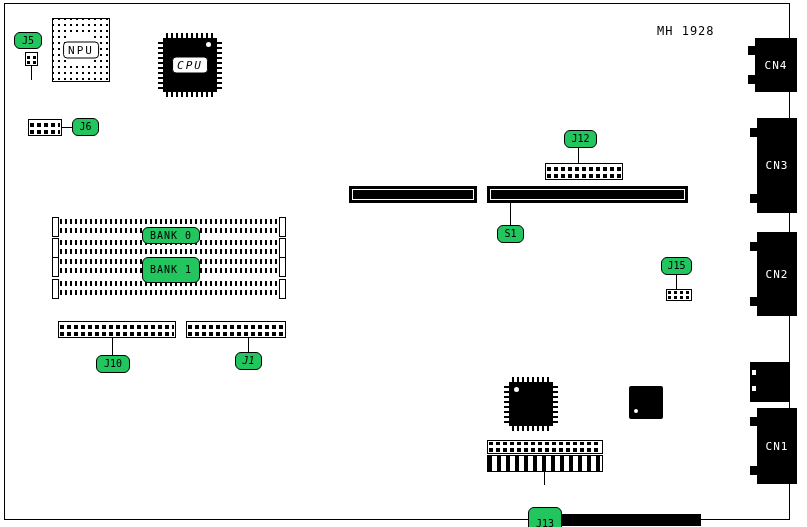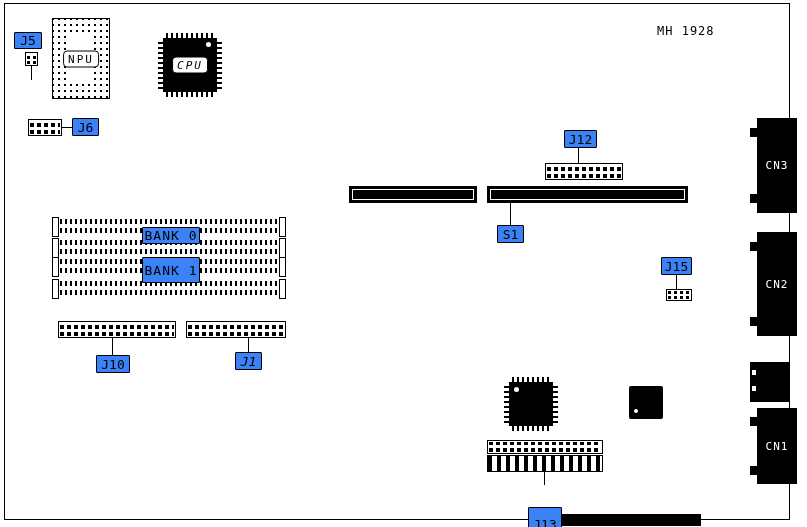--- a/index.html
+++ b/index.html
@@ -6,22 +6,22 @@
   html,body { background:#fff; }
   #board {
     position:relative; width:807px; height:527px; background:#fff;
     font-family:"DejaVu Sans Mono", monospace; color:#000; overflow:hidden;
   }
   .abs { position:absolute; }
   .outline { border:1px solid #000; }
 
   .ref-label {
     position:absolute; display:flex; align-items:center; justify-content:center;
-    background:#3b82f6; border:1px solid #000; border-radius:1px;
-    font-size:13px; line-height:1; white-space:nowrap; z-index:6;
+    background:#22c55e; border:1px solid #000; border-radius:6px;
+    font-size:10px; line-height:1; white-space:nowrap; z-index:6;
   }
   .vline { position:absolute; width:1px; background:#000; z-index:4; }
   .hline { position:absolute; height:1px; background:#000; z-index:4; }
 
   
   .pin-grid2 {
     position:absolute; border:1px solid #000; background-color:#fff; padding:1px;
     background-origin:content-box; background-clip:content-box;
     background-image:
       repeating-linear-gradient(0deg, transparent 0 4px, #fff 4px 7px),
@@ -109,21 +109,21 @@
 <div id="board">
 
   <div class="abs outline" style="left:4px; top:3px; width:786px; height:517px;"></div>
 
   <div class="part-number" style="left:657px; top:24px;">MH 1928</div>
 
   <div class="ref-label" style="left:14px; top:32px; width:28px; height:17px;">J5</div>
   <div class="pin-grid1" style="left:25px; top:52px; width:13px; height:14px;"></div>
   <div class="vline" style="left:31px; top:66px; height:14px;"></div>
 
-  <div class="pga" style="left:52px; top:18px; width:58px; height:81px;">
+  <div class="pga" style="left:52px; top:18px; width:58px; height:64px;">
     <div class="pga-center"></div>
     <div class="chip-label">NPU</div>
   </div>
 
   <div class="qfp" style="left:158px; top:33px; width:64px; height:64px;font-style:italic;">
     <div class="pins-top"></div>
     <div class="pins-bottom"></div>
     <div class="pins-left"></div>
     <div class="pins-right"></div>
     <div class="qfp-body"></div>
@@ -177,28 +177,33 @@
     <div class="dot" style="left:5px; bottom:6px; width:4px; height:4px;"></div>
   </div>
 
   <div class="abs" style="left:487px; top:440px; width:116px; height:32px;">
     <div class="pin-grid2" style="left:0; top:0; width:116px; height:14px;"></div>
     <div class="socket-row" style="left:0; top:15px; width:116px; height:17px;"></div>
   </div>
   <div class="vline" style="left:544px; top:472px; height:13px;"></div>
   <div class="ref-label" style="left:528px; top:484px; width:34px; height:34px;margin-top:23px;">J13</div>
 
+  <div class="dsub" style="left:755px; top:38px; width:42px; height:54px;">
+    <div class="flange" style="top:8px;"></div>
+    <div class="flange" style="bottom:8px;"></div>
+    <span>CN4</span>
+  </div>
 
   <div class="dsub" style="left:757px; top:118px; width:40px; height:95px;">
     <div class="flange" style="top:10px;"></div>
     <div class="flange" style="bottom:10px;"></div>
     <span>CN3</span>
   </div>
 
-  <div class="dsub" style="left:757px; top:232px; width:40px; height:104px;">
+  <div class="dsub" style="left:757px; top:232px; width:40px; height:84px;">
     <div class="flange" style="top:10px;"></div>
     <div class="flange" style="bottom:10px;"></div>
     <span>CN2</span>
   </div>
 
   <div class="dsub" style="left:750px; top:362px; width:40px; height:40px;">
     <div class="din-pin" style="top:8px;"></div>
     <div class="din-pin" style="top:24px;"></div>
   </div>
 

